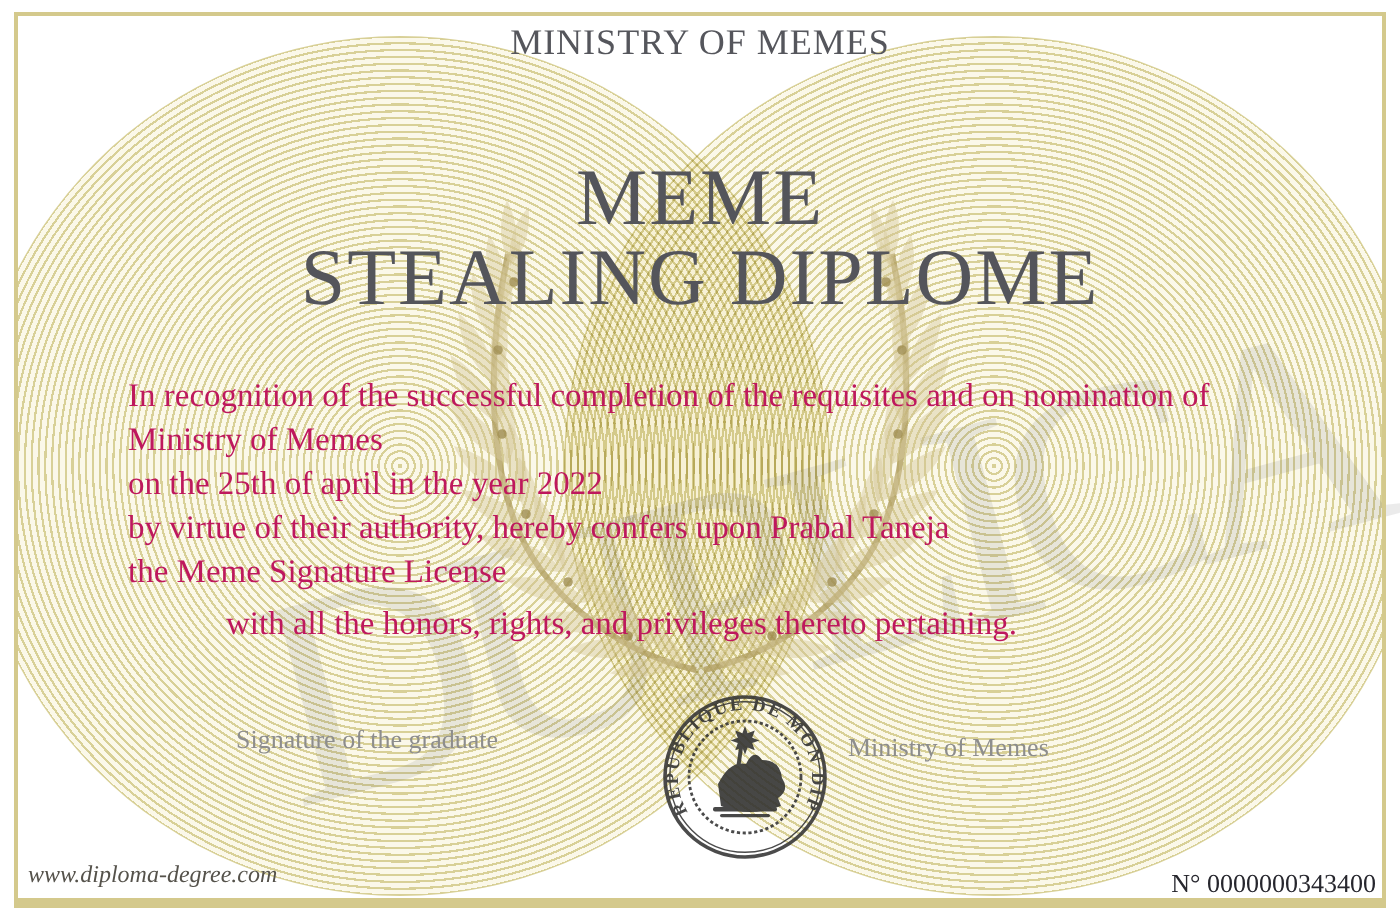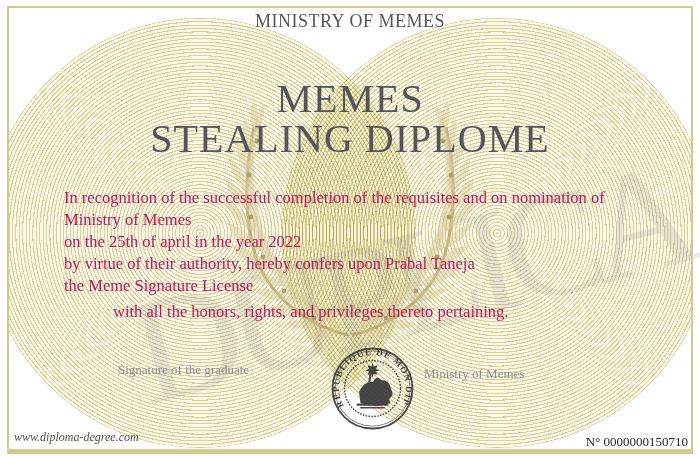--- a/index.html
+++ b/index.html
@@ -115,21 +115,21 @@
       <use href="#rb"></use>
       <use href="#rb" transform="translate(320 0) scale(-1 1)"></use>
     </g>
   </svg>
 
   <div class="frame"></div>
 
   <div class="ministry">MINISTRY OF MEMES</div>
 
   <div class="title">
-    <div>MEMES</div>
+    <div>MEME</div>
     <div>STEALING DIPLOME</div>
   </div>
 
   <div class="body-text">
     <div>In recognition of the successful completion of the requisites and on nomination of</div>
     <div>Ministry of Memes</div>
     <div>on the 25th of april in the year 2022</div>
     <div>by virtue of their authority, hereby confers upon Prabal Taneja</div>
     <div>the Meme Signature License</div>
     <div class="honors-line">with all the honors, rights, and privileges thereto pertaining.</div>
@@ -149,15 +149,15 @@
     <g fill="#2f2f2f">
       <path d="M42.5 17 l1.3 3.6 3.6-1.3 -1.3 3.6 3.6 1.3 -3.6 1.3 1.3 3.6 -3.6-1.3 -1.3 3.6 -1.3-3.6 -3.6 1.3 1.3-3.6 -3.6-1.3 3.6-1.3 -1.3-3.6 3.6 1.3 Z"></path>
       <rect x="38.5" y="27" width="2" height="17" transform="rotate(8 39.5 35)"></rect>
       <path d="M29 46 q6 -12 14 -10 q4 -8 8 -2 q9 0 10 9 q4 6 -2 10 l1.5 4 q-16 6 -30 0 Z"></path>
       <rect x="26.5" y="57.5" width="32" height="2.2" rx="1"></rect>
       <rect x="30" y="61" width="25" height="1.6" rx="0.8"></rect>
     </g>
   </svg>
 
   <div class="footer-site">www.diploma-degree.com</div>
-  <div class="footer-serial">N° 0000000150710</div>
+  <div class="footer-serial">N° 0000000343400</div>
 
 </div>
 
 </body></html>

